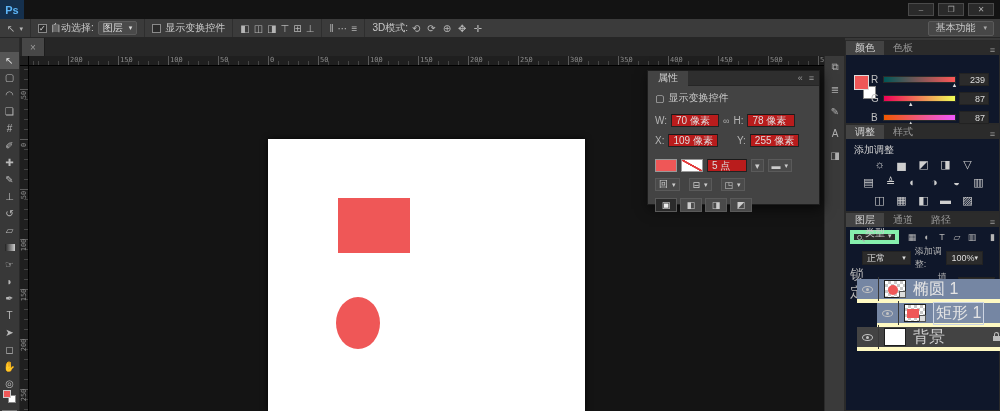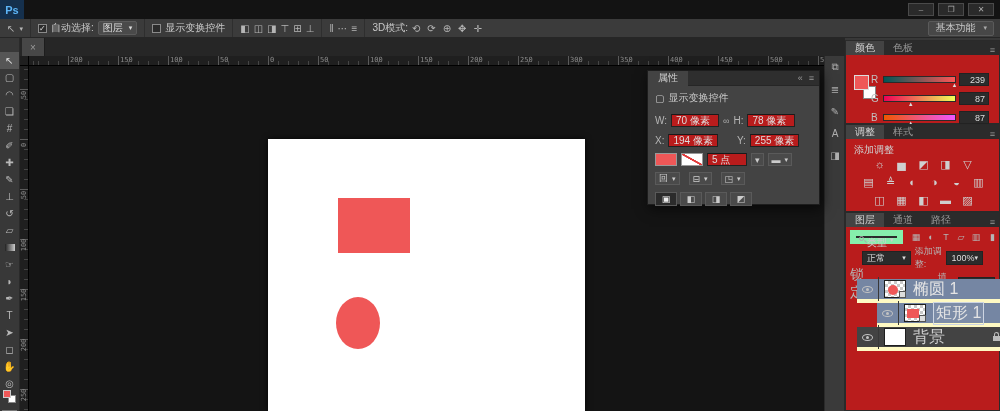--- a/index.html
+++ b/index.html
@@ -91,21 +91,21 @@
   .pswatch{width:22px;height:13px;border:1px solid #999}
   .pstroke{width:22px;height:13px;border:1px solid #999;background:
     linear-gradient(to top right,#fff 44%,#e23b3b 46%,#e23b3b 54%,#fff 56%)}
   .pdrop{background:#4a4a4a;border:1px solid #5a5a5a;height:13px;display:inline-flex;
     align-items:center;gap:4px;padding:0 3px;color:#ccc;font-size:9px}
   .pfbtn{width:22px;height:14px;background:#4a4a4a;border:1px solid #5a5a5a;display:flex;
     align-items:center;justify-content:center;color:#ccc;font-size:9px}
   .pfbtn.active{background:#2b2b2b;color:#eee}
   
   #rightdock{position:absolute;left:845px;top:38px;width:155px;height:373px;background:#383838}
-  .pgroup{position:absolute;left:0;width:155px;background:#b91c1c;border:1px solid #2a2a2a}
+  .pgroup{position:absolute;left:0;width:155px;background:#0f172a;border:1px solid #2a2a2a}
   .ptabs{height:14px;background:#2b2b2b;display:flex;align-items:flex-end;font-size:10px}
   .ptabs .tab{height:14px;display:flex;align-items:center;padding:0 9px;color:#9a9a9a;
     background:#2b2b2b}
   .ptabs .tab.active{background:#434343;color:#d5d5d5}
   .ptabs .pmenu{margin-left:auto;color:#999;font-size:9px;padding-right:4px}
   
   #fgswatch{position:absolute;left:8px;top:20px;width:15px;height:15px;border:1px solid #ddd;z-index:2}
   #bgswatch{position:absolute;left:17px;top:31px;width:13px;height:13px;background:#fff;border:1px solid #888}
   .chrow{position:absolute;left:0;width:155px;height:14px}
   .chrow .chlabel{position:absolute;left:25px;top:1px;font-size:10px;color:#c0c0c0}
@@ -116,22 +116,22 @@
     padding-right:3px}
   #spectrum{position:absolute;left:5px;top:70px;width:145px;height:9px;border:1px solid #222;
     background:linear-gradient(to right,#fff 0 2%,red 5%,#ff0 21%,#0f0 37%,#0ff 53%,#00f 69%,#f0f 85%,red 96%,#fff 98%)}
   
   .adjlabel{position:absolute;left:8px;top:18px;font-size:10px;color:#cfcfcf}
   .adjrow{position:absolute;left:0;width:155px;display:flex;justify-content:center;gap:8px}
   .adjicon{width:14px;height:14px;display:flex;align-items:center;justify-content:center;
     color:#cfcfcf;font-size:11px}
   
   .lrow{position:absolute;left:0;width:153px;display:flex;align-items:center;font-size:10px}
-  .searchbox{background:#2b2b2b;border:6px solid #86efac;height:14px;display:inline-flex;
-    align-items:flex-start;gap:3px;padding:0 3px;color:#ccc}
+  .searchbox{background:#2b2b2b;border:4px solid #86efac;height:14px;display:inline-flex;
+    align-items:flex-end;gap:3px;padding:0 3px;color:#ccc}
   .mag{width:5px;height:5px;border:1px solid #aaa;border-radius:50%;position:relative}
   .mag::after{content:'';position:absolute;left:4px;top:4px;width:3px;height:1px;background:#aaa;
     transform:rotate(45deg)}
   .ficon{width:13px;height:13px;display:flex;align-items:center;justify-content:center;
     color:#b5b5b5;font-size:9px}
   .ldrop{background:#2b2b2b;border:1px solid #222;height:14px;display:inline-flex;align-items:center;
     justify-content:space-between;padding:0 4px;color:#ddd;font-size:9px}
   .eye{width:11px;height:7px;border:1px solid #c2c2c2;border-radius:50%;position:relative}
   .eye::after{content:'';position:absolute;left:3px;top:1px;width:3px;height:3px;background:#c2c2c2;
     border-radius:50%}
@@ -303,26 +303,26 @@
   </div>
   <div class="prow" style="margin-top:9px">
     <span class="plabel">W:</span>
     <span class="pfield">70 像素</span>
     <span style="color:#aaa;font-size:9px">∞</span>
     <span class="plabel">H:</span>
     <span class="pfield">78 像素</span>
   </div>
   <div class="prow" style="margin-top:7px">
     <span class="plabel">X:</span>
-    <span class="pfield">194 像素</span>
+    <span class="pfield">109 像素</span>
     <span style="width:11px"></span>
     <span class="plabel">Y:</span>
     <span class="pfield">255 像素</span>
   </div>
-  <div class="prow" style="margin-top:6px">
+  <div class="prow" style="margin-top:12px">
     <span class="pswatch" id="fill-swatch" style="background: rgb(239, 87, 87);"></span>
     <span class="pstroke"></span>
     <span class="pfield" style="min-width:40px">5 点</span>
     <span class="pdrop">▾</span>
     <span class="pdrop">
       <span>▬</span>
       <span style="font-size:7px">▾</span>
     </span>
   </div>
   <div class="prow" id="stroke-options-row" style="margin-top:6px;gap:9px">

